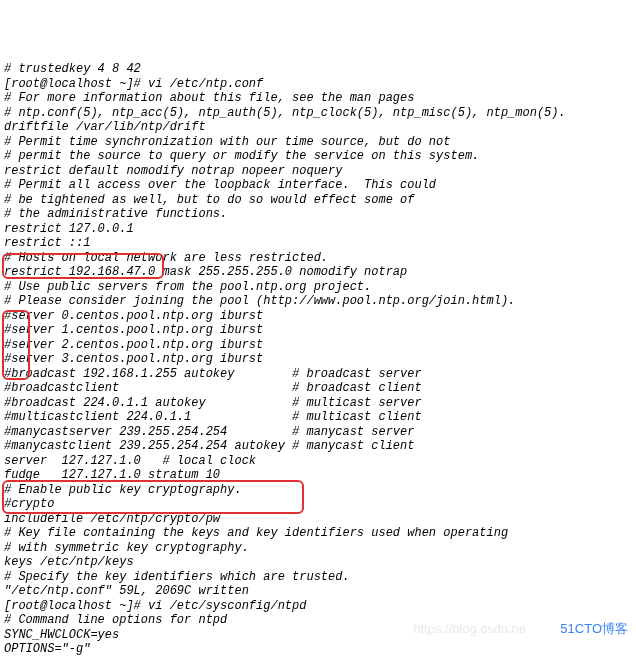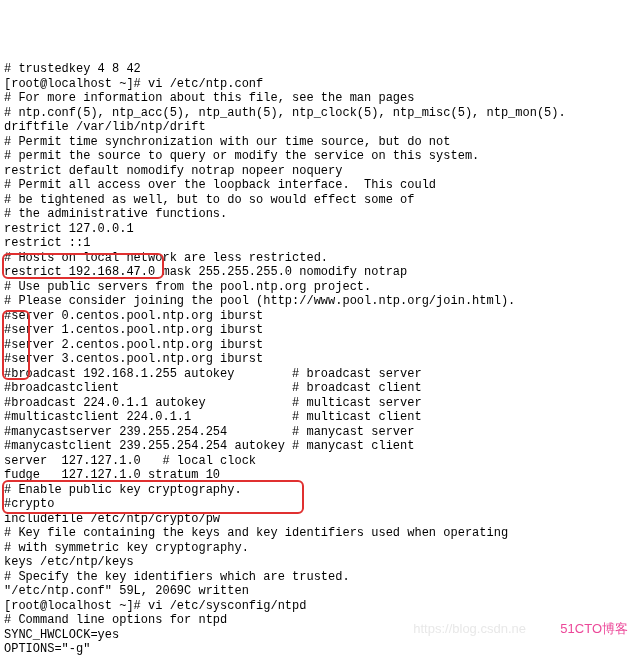--- a/index.html
+++ b/index.html
@@ -10,33 +10,33 @@
       font-size: 12px;
       line-height: 14.5px;
       color: #000000;
       white-space: pre;
       position: relative;
       width: 636px;
       height: 658px;
       overflow: hidden;
       box-sizing: border-box;
     }
-    .line { display: block; }
+    .line { display: block; font-style: italic; }
     .highlight-box {
       position: absolute;
       border: 2px solid #e03030;
       border-radius: 6px;
       pointer-events: none;
       background: transparent;
     }
     .watermark {
       position: absolute;
       bottom: 22px;
       right: 8px;
-      color: #ec4899;
+      color: #3b82f6;
       font-family: sans-serif;
       font-size: 13px;
       pointer-events: none;
     }
     .watermark2 {
       position: absolute;
       bottom: 22px;
       right: 110px;
       color: #e8e8e8;
       font-family: sans-serif;

